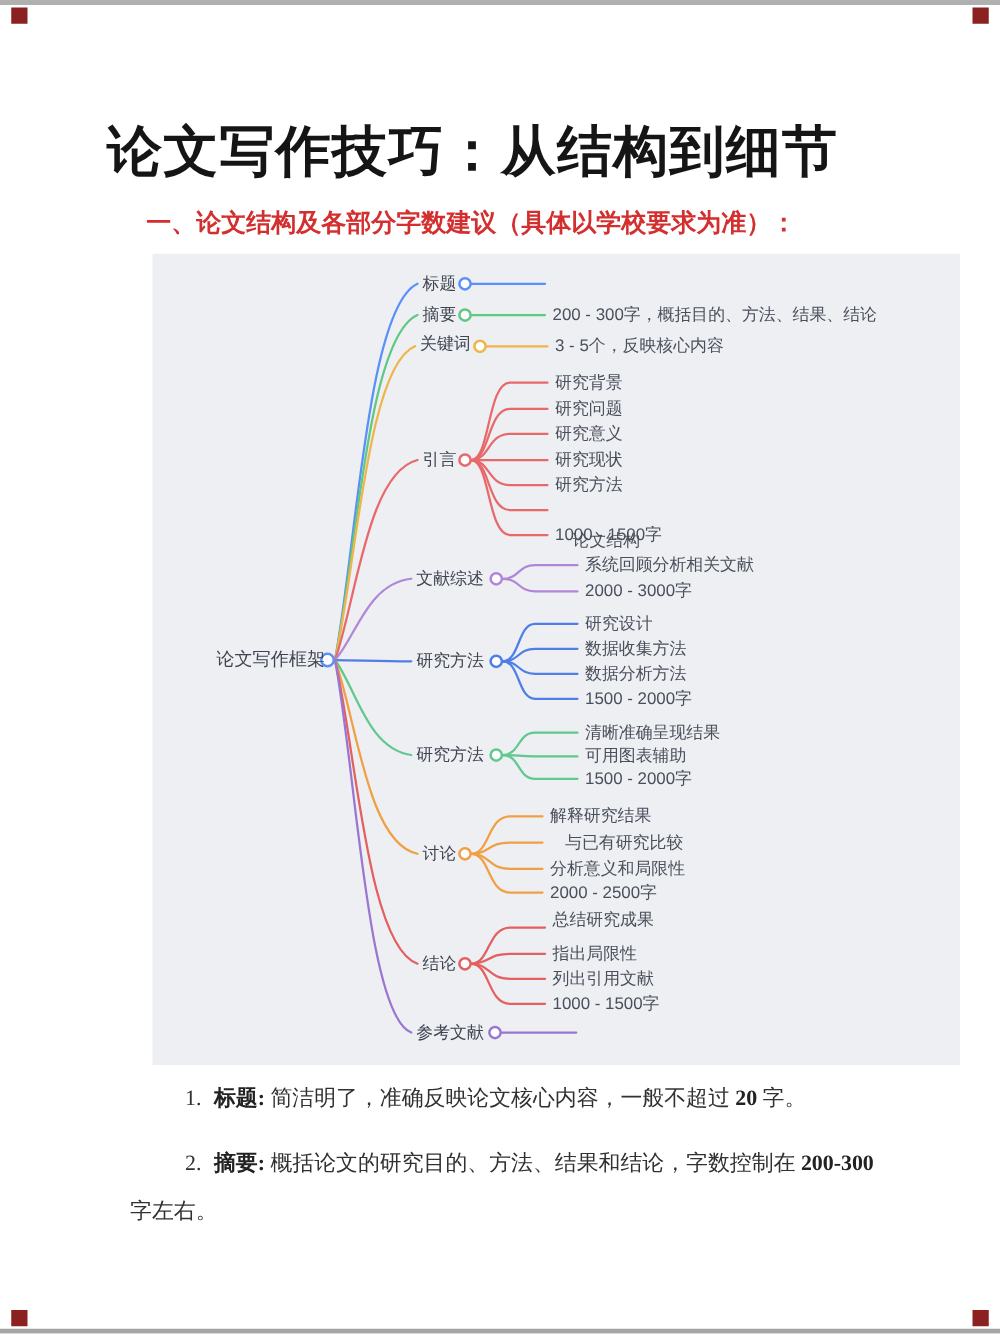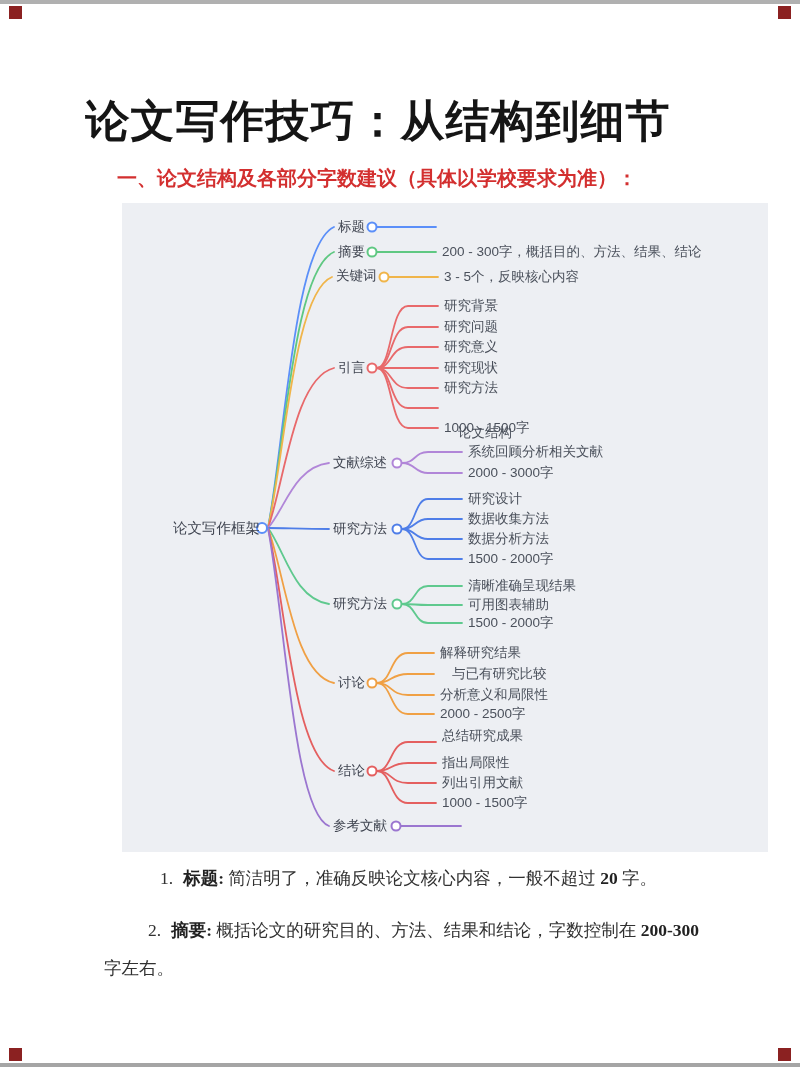--- a/index.html
+++ b/index.html
@@ -145,21 +145,21 @@
     <span class="mtext" style="left:318px;top:483px;">分析意义和局限性</span>
     <span class="mtext" style="left:318px;top:502px;">2000 - 2500字</span>
 
     <span class="mtext" style="left:320px;top:524px;">总结研究成果</span>
     <span class="mtext" style="left:320px;top:551px;">指出局限性</span>
     <span class="mtext" style="left:320px;top:571px;">列出引用文献</span>
     <span class="mtext" style="left:320px;top:591px;">1000 - 1500字</span>
 
   </div>
 
-  <div class="note-line" style="left:148px;top:866px;margin-left:12px;">
+  <div class="note-line" style="left:148px;top:866px;">
     <span class="num">1.</span><b>标题:</b>
     <span>简洁明了，准确反映论文核心内容，一般不超过 </span><b>20</b><span> 字。</span>
   </div>
   <div class="note-line" style="left:148px;top:918px;">
     <span class="num">2.</span><b>摘要:</b>
     <span>概括论文的研究目的、方法、结果和结论，字数控制在 </span><b>200-300</b><span></span>
   </div>
   <div class="note-line" style="left:104px;top:956px;">字左右。</div>
 
 </div>

